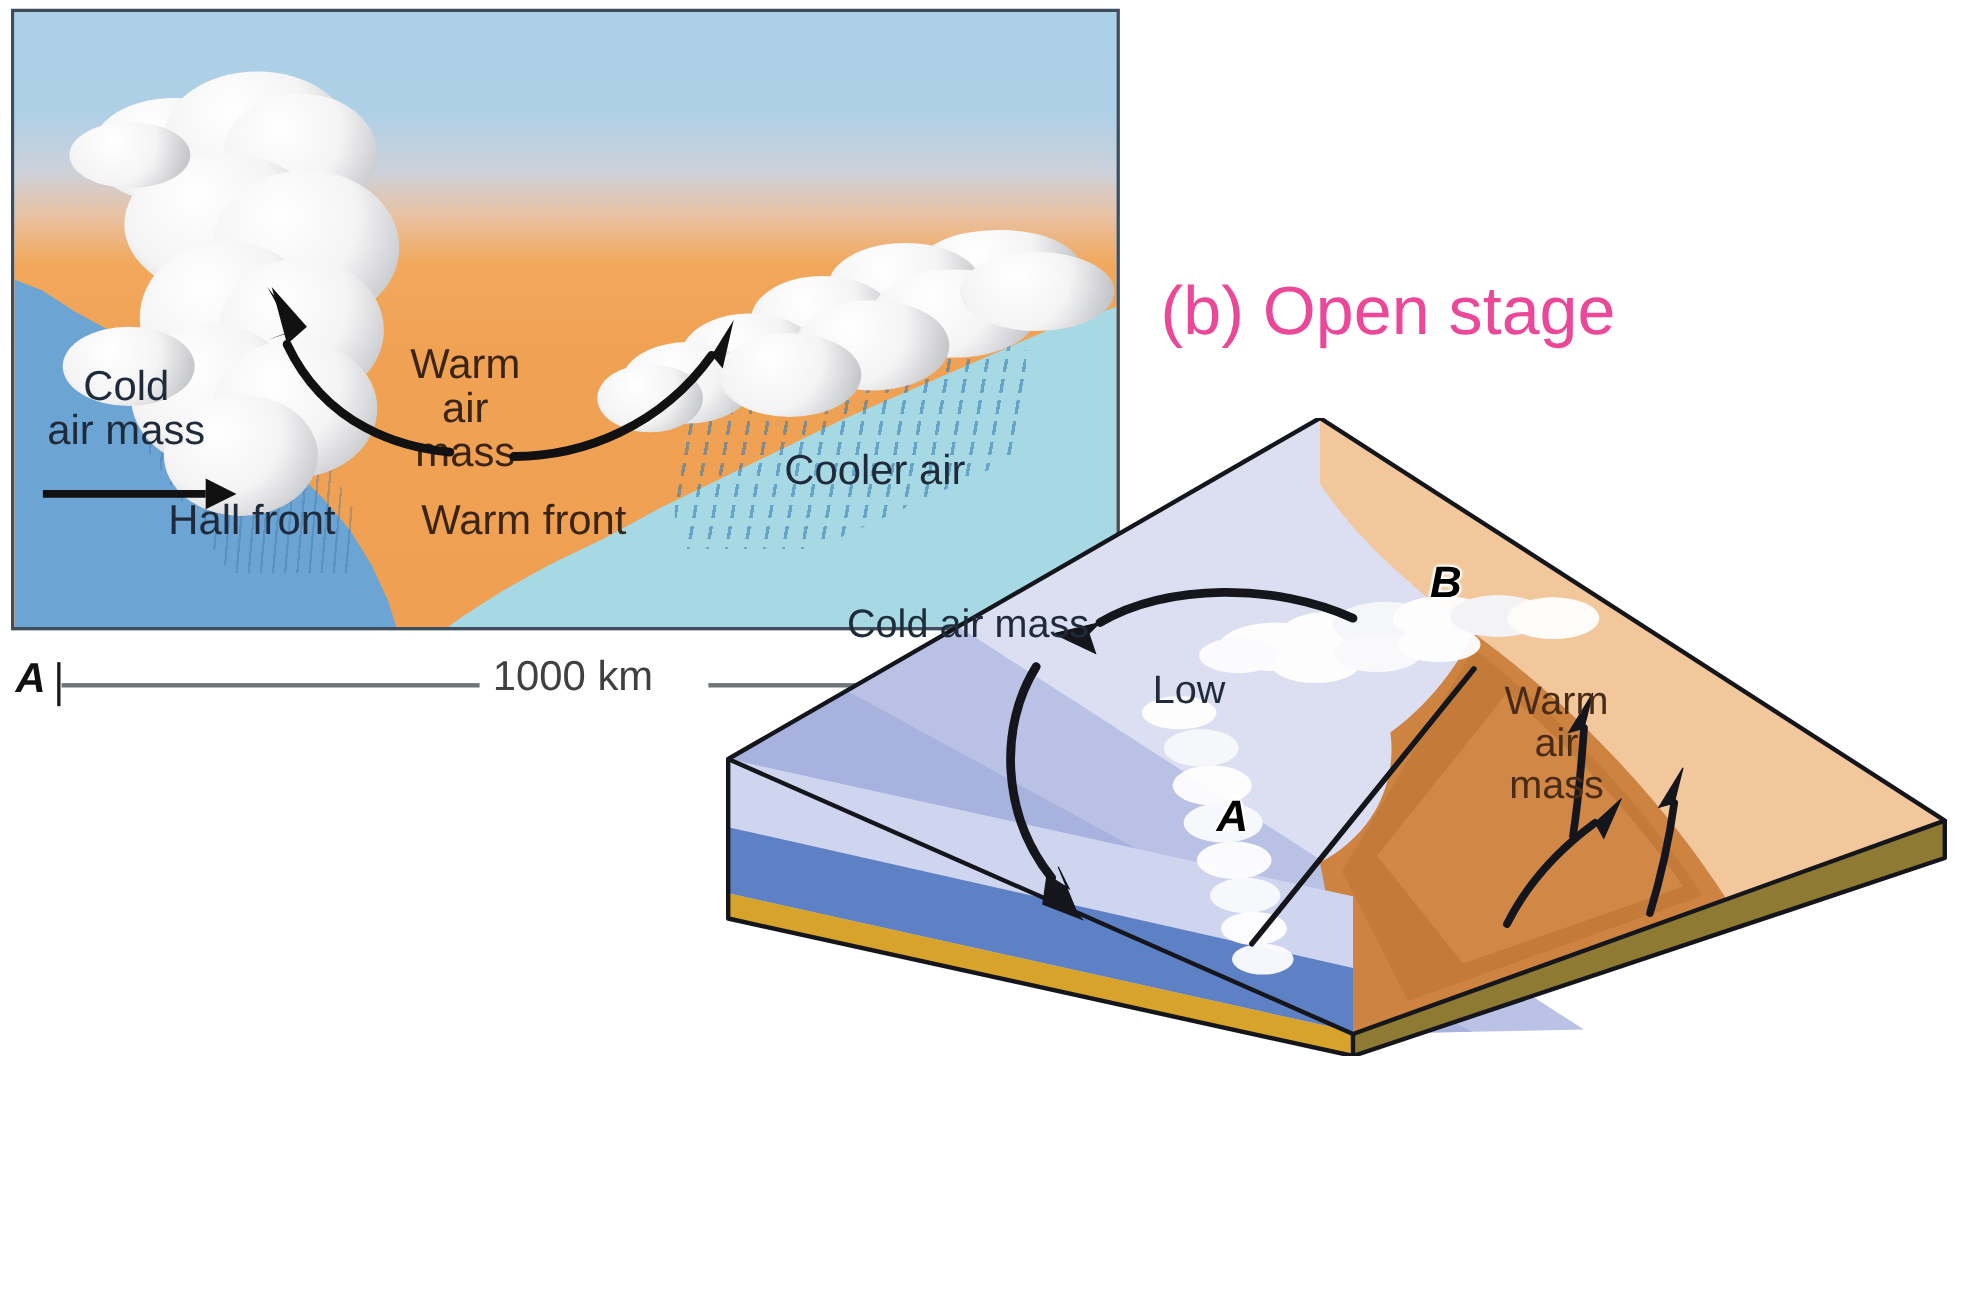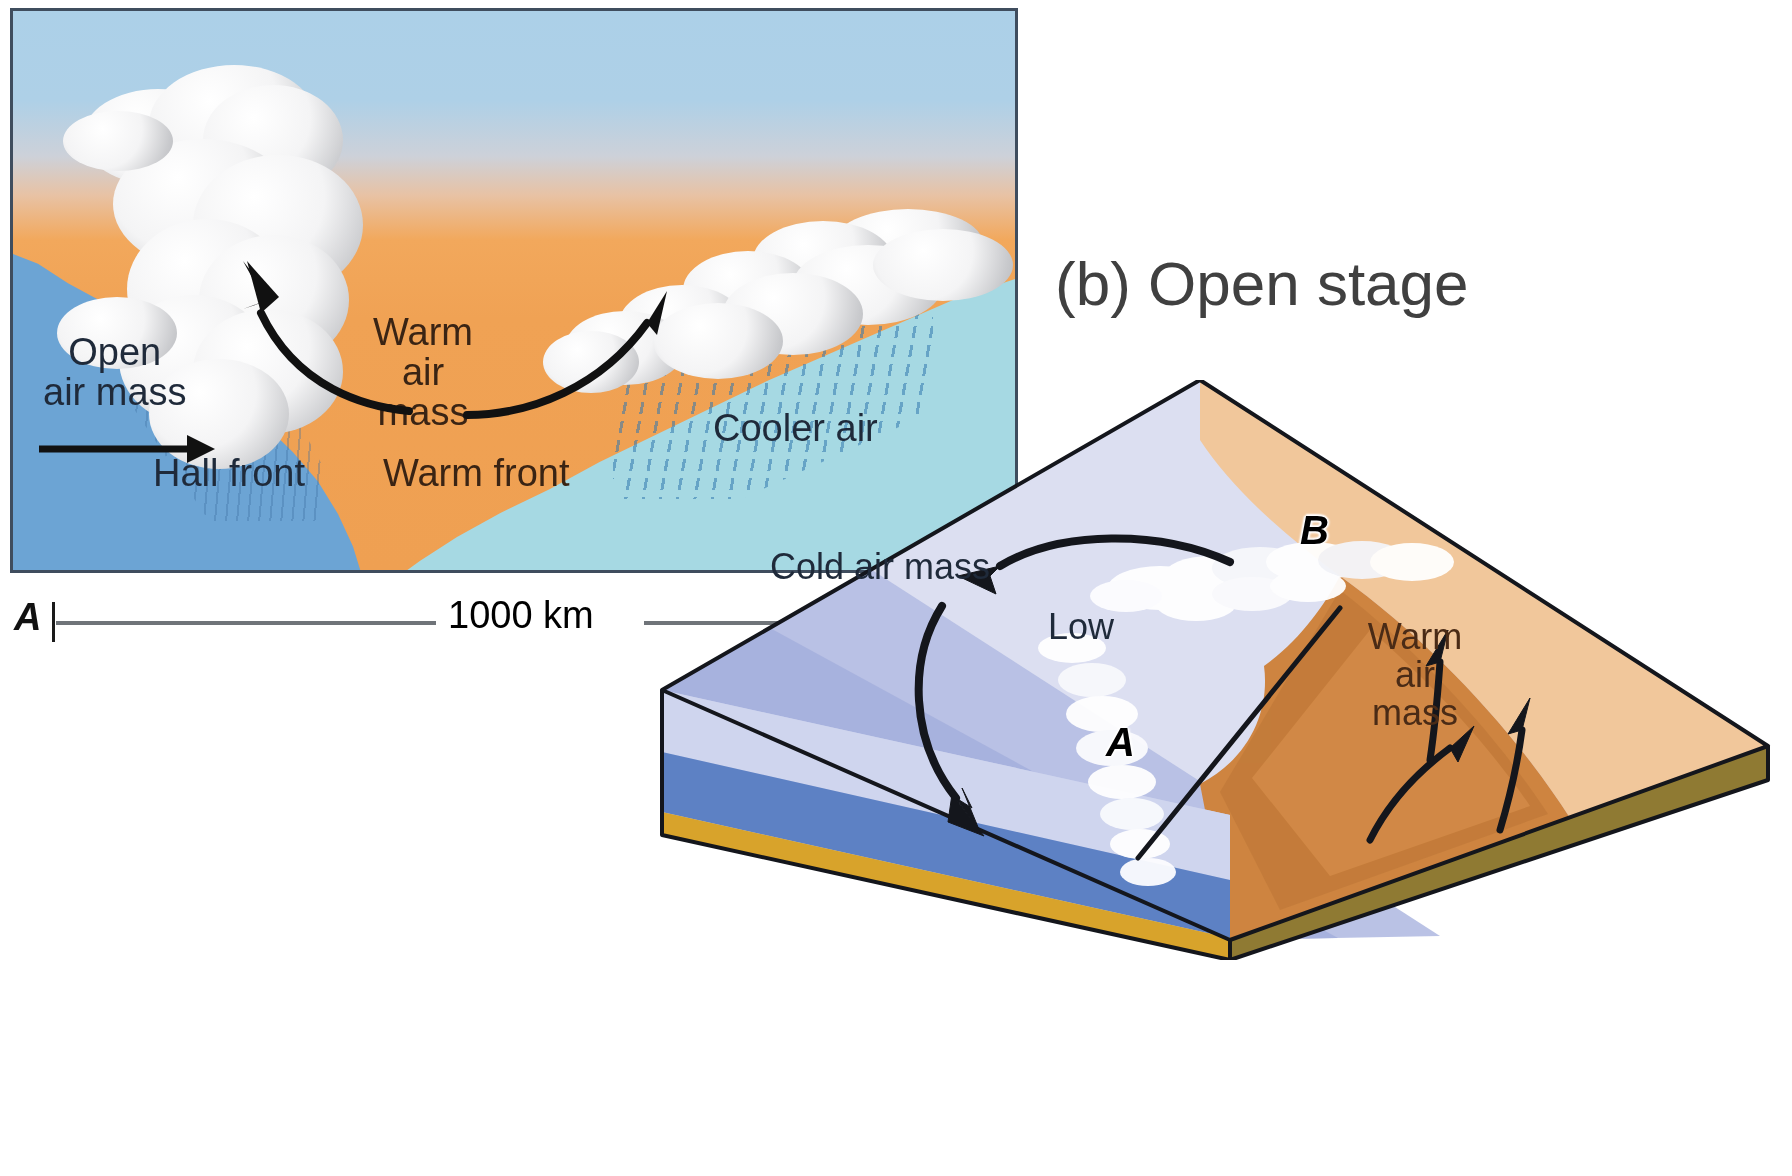--- a/index.html
+++ b/index.html
@@ -173,31 +173,31 @@
     top: 0px;
     font-size: 38px;
     font-weight: bold;
     font-style: italic;
     color: #111;
   }
   #scale-bar .scale-value {
     position: absolute;
     top: -2px;
     font-size: 38px;
-    color: #000000;
+    color: #404040;
     white-space: nowrap;
   }
 
   
   #open-stage-title {
     position: absolute;
     left: 1055px;
     top: 248px;
     font-size: 62px;
-    color: #404040;
+    color: #ec4899;
     white-space: nowrap;
   }
 
   
   #block-diagram {
     position: absolute;
     left: 640px;
     top: 380px;
     width: 1150px;
     height: 580px;
@@ -274,21 +274,21 @@
       <b style="left:76px;  top:78px;  width:126px; height:78px;"></b>
       <b style="left:22px;  top:104px; width:120px; height:74px;"></b>
       <b style="left:0px;   top:124px; width:96px;  height:62px;"></b>
       <b style="left:250px; top:38px;  width:150px; height:80px;"></b>
       <b style="left:330px; top:22px;  width:140px; height:72px;"></b>
       <b style="left:180px; top:66px;  width:140px; height:82px;"></b>
       <b style="left:110px; top:96px;  width:130px; height:76px;"></b>
     </div>
 
     <div class="cs-label centered" style="left:30px; top:322px;">
-      <div>Open</div>
+      <div>Cold</div>
       <div>air mass</div>
     </div>
 
     <svg class="cs-arrow" style="left:22px; top:418px;" width="180" height="40" viewBox="0 0 180 40">
       <line x1="4" y1="20" x2="152" y2="20" stroke="#111" stroke-width="7"></line>
       <polygon points="152,6 180,20 152,34" fill="#111"></polygon>
     </svg>
 
     <div class="cs-label" style="left:140px; top:443px;">Hall front</div>
 

